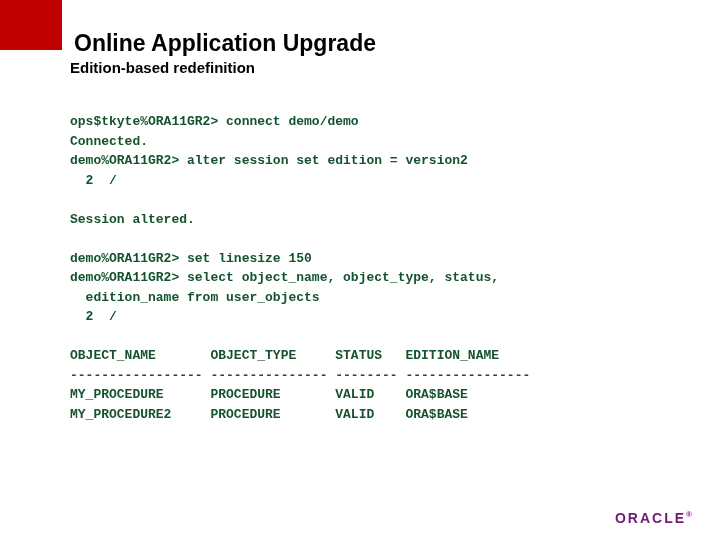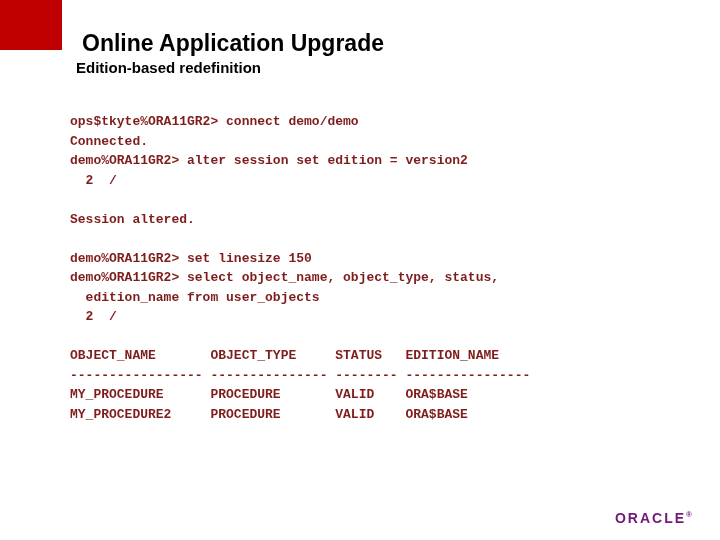--- a/index.html
+++ b/index.html
@@ -20,33 +20,33 @@
     height: 50px;
     background: #c00000;
   }
   .content {
     padding: 30px 70px 0 70px;
   }
   .title {
     font-size: 23px;
     font-weight: bold;
     color: #000;
-    margin: 0 0 2px 12px;
+    margin: 0 0 2px 4px;
   }
   .subtitle {
     font-size: 15px;
     font-weight: bold;
     color: #000;
-    margin: 0 0 36px 6px;
+    margin: 0 0 36px 0;
   }
   .terminal {
     font-family: "Courier New", Courier, monospace;
     font-size: 13px;
     font-weight: bold;
-    color: #7f1d1d;
+    color: #14532d;
     line-height: 1.5;
     white-space: pre;
   }
   .footer-logo {
     position: absolute;
     bottom: 14px;
     right: 28px;
     font-family: Arial, sans-serif;
     font-size: 14px;
     font-weight: bold;

